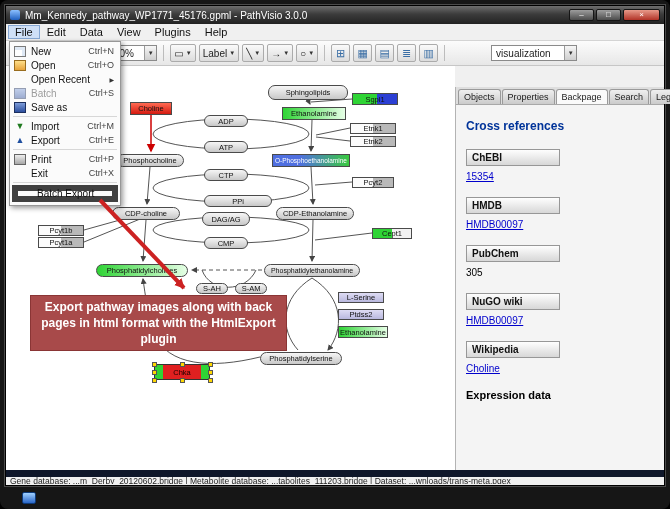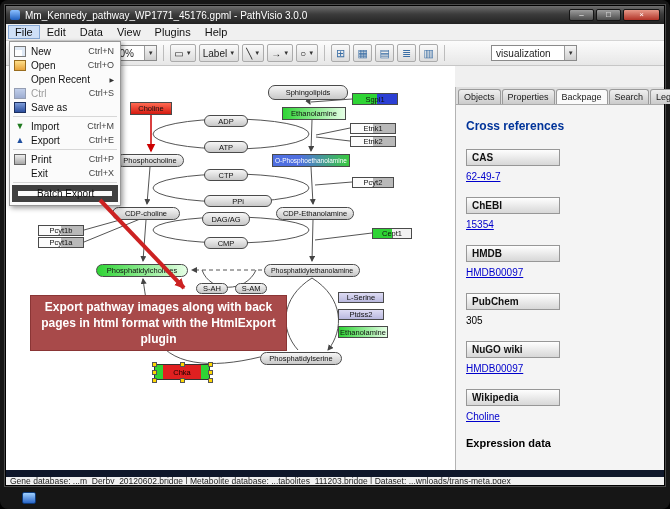--- a/index.html
+++ b/index.html
@@ -271,24 +271,20 @@
           <span class="tab">Objects</span>
           <span class="tab">Properties</span>
           <span class="tab active">Backpage</span>
           <span class="tab">Search</span>
           <span class="tab">Legend</span>
         </div>
         <div class="bp-content">
           <div class="bp-heading">Cross references</div>
 
           <div class="bp-section">
-            <div class="bp-header">CAS</div>
-            <a class="bp-link">62-49-7</a>
-          </div>
-          <div class="bp-section">
             <div class="bp-header">ChEBI</div>
             <a class="bp-link">15354</a>
           </div>
           <div class="bp-section">
             <div class="bp-header">HMDB</div>
             <a class="bp-link">HMDB00097</a>
           </div>
           <div class="bp-section">
             <div class="bp-header">PubChem</div>
             <a class="bp-link plain">305</a>
@@ -322,21 +318,21 @@
         <span class="mi-label">Open</span>
         <span class="mi-short">Ctrl+O</span>
       </div>
       <div class="mi">
         <span class="mi-ic"></span>
         <span class="mi-label">Open Recent</span>
         <span class="mi-sub">▶</span>
       </div>
       <div class="mi disabled">
         <span class="mi-ic ic-save"></span>
-        <span class="mi-label">Ctrl</span>
+        <span class="mi-label">Batch</span>
         <span class="mi-short">Ctrl+S</span>
       </div>
       <div class="mi">
         <span class="mi-ic ic-save"></span>
         <span class="mi-label">Save as</span>
       </div>
       <div class="mi-sep"></div>
       <div class="mi">
         <span class="mi-ic imp">▼</span>
         <span class="mi-label">Import</span>

